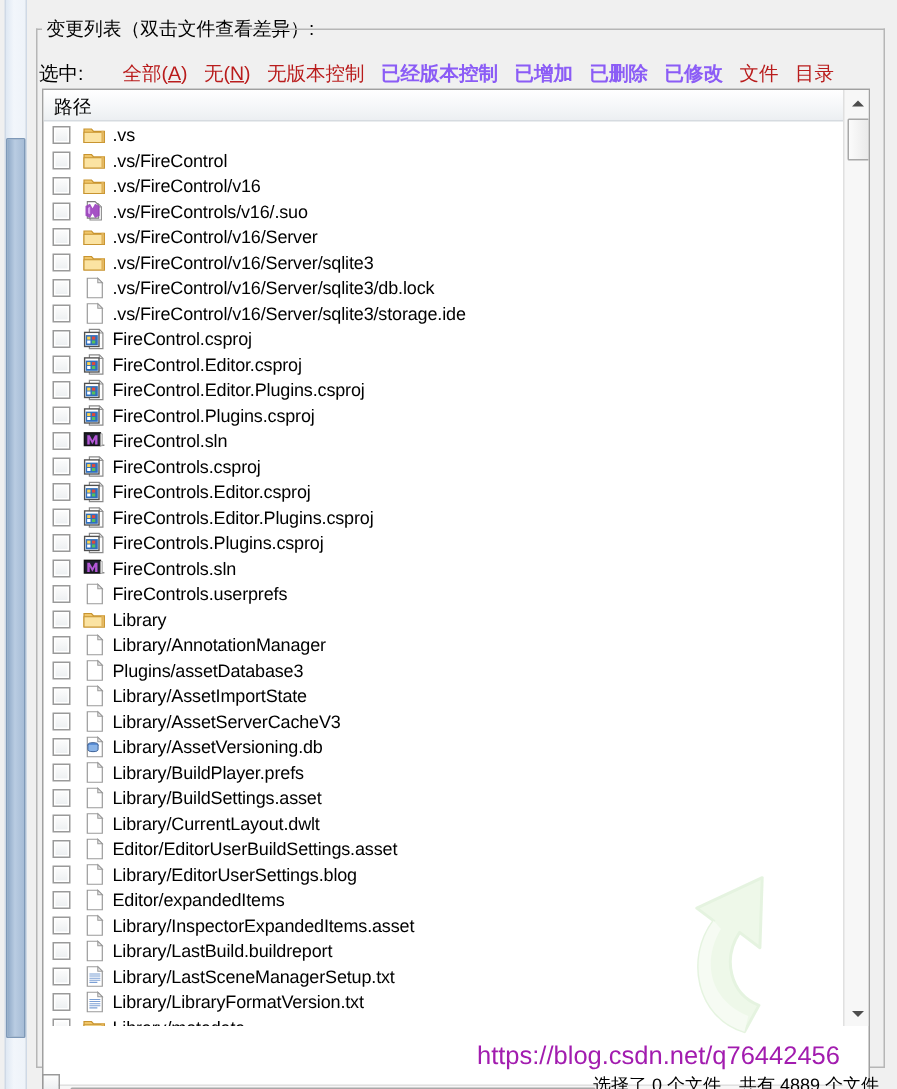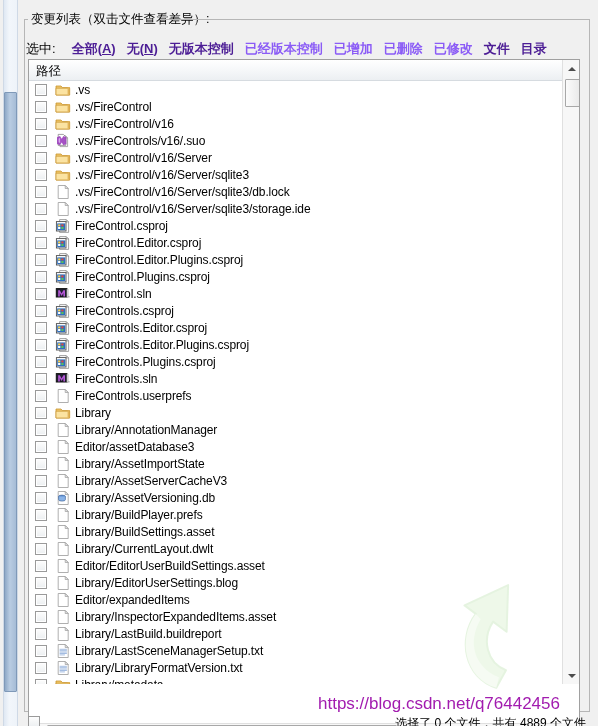--- a/index.html
+++ b/index.html
@@ -21,23 +21,23 @@
   
   #groupbox{position:absolute;left:24px;top:12px;width:566px;height:700px;}
   #gb-legend{position:absolute;left:4px;top:0px;font-size:12.5px;background:#f0f0f0;
      padding:0 3px;white-space:nowrap;line-height:15px;}
   #gb-frame{position:absolute;left:0;top:7px;width:100%;height:693px;
      border:1px solid #b6b6b6;border-top:none;box-sizing:border-box;}
   #gb-frame-top-l{position:absolute;left:0;top:7px;width:4px;height:1px;background:#b6b6b6;}
   #gb-frame-top-r{position:absolute;left:136px;top:7px;right:0;height:1px;background:#b6b6b6;}
 
   
-  #select-row{position:absolute;left:26px;top:39px;height:19px;display:flex;align-items:center;gap:2px;white-space:nowrap;}
+  #select-row{position:absolute;left:26px;top:39px;height:19px;display:flex;align-items:center;gap:12px;white-space:nowrap;}
   #select-row .lbl{font-size:13px;font-weight:normal;margin-right:14px;}
-  #select-row .link{font-size:13px;font-weight:bold;color:#4c1d95;margin-right:11px;cursor:pointer;}
+  #select-row .link{font-size:13px;font-weight:normal;color:#b91c1c;margin-right:11px;cursor:pointer;}
   #select-row .link.dim{color:#8b5cf6;font-weight:bold;cursor:default;}
   #select-row .link u{text-decoration:underline;}
 
   
   #listview{position:absolute;left:28px;top:59px;width:552px;height:682px;
      background:#fff;border:1px solid #a0a0a0;box-sizing:border-box;overflow:hidden;}
   #lv-header{position:absolute;left:0;top:0;width:100%;height:21px;
      background:linear-gradient(to bottom,#ffffff,#f4f6f8 60%,#eceff2);
      border-bottom:1px solid #d6dbe0;box-sizing:border-box;}
   #lv-header .col{position:absolute;left:7px;top:3px;font-size:12.5px;}
@@ -397,21 +397,21 @@
         <span class="nm">Library/AnnotationManager</span>
       </div>
       <div class="row">
         <span class="cb"></span>
         <span class="ic">
           <svg width="16" height="16" viewBox="0 0 16 16">
             <path d="M3.2 1.5 h7 l3 3 v10 h-10 Z" fill="#ffffff" stroke="#9a9a9a" stroke-width=".8"></path>
             <path d="M10.2 1.5 v3 h3 Z" fill="#e9e9e9" stroke="#9a9a9a" stroke-width=".7"></path>
           </svg>
         </span>
-        <span class="nm">Editor/assetDatabase3</span>
+        <span class="nm">Plugins/assetDatabase3</span>
       </div>
       <div class="row">
         <span class="cb"></span>
         <span class="ic">
           <svg width="16" height="16" viewBox="0 0 16 16">
             <path d="M3.2 1.5 h7 l3 3 v10 h-10 Z" fill="#ffffff" stroke="#9a9a9a" stroke-width=".8"></path>
             <path d="M10.2 1.5 v3 h3 Z" fill="#e9e9e9" stroke="#9a9a9a" stroke-width=".7"></path>
           </svg>
         </span>
         <span class="nm">Library/AssetImportState</span>

